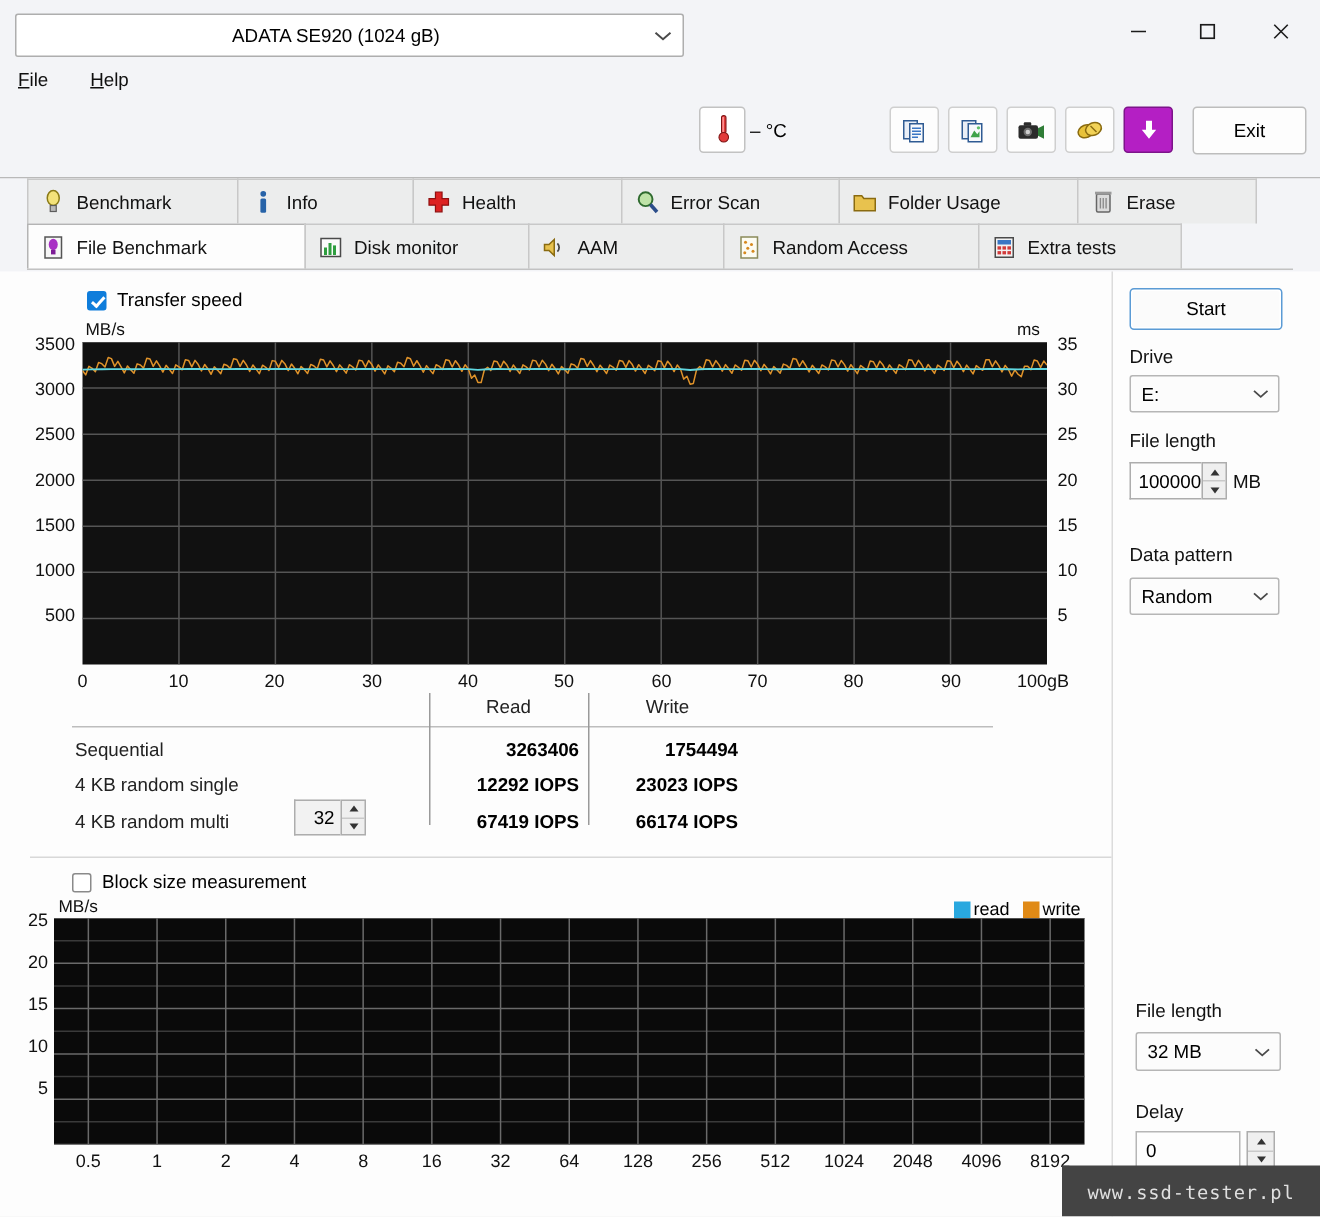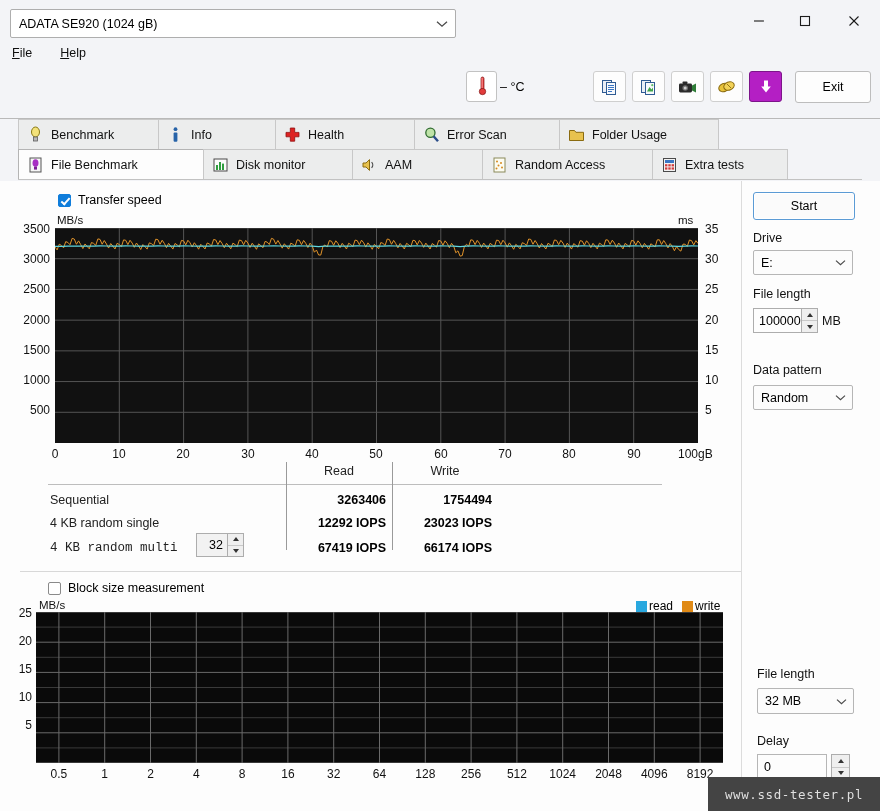--- a/index.html
+++ b/index.html
@@ -26,21 +26,21 @@
   .menubar{position:absolute;left:0;top:42px;width:880px;height:22px;background:#f3f4f7;
     display:flex;align-items:center;padding-left:10px;}
   .menuitem{font-size:12.5px;padding:2px 12px 2px 2px;margin-right:14px;color:#0f0f0f;}
   .menuitem u{text-decoration:underline;}
 
   
   .toolbar{position:absolute;left:0;top:64px;width:880px;height:54px;background:#f3f4f7;
     border-bottom:1px solid #b9b9b9;}
   .drivesel{position:absolute;left:10px;top:9px;width:444px;height:27px;background:#fff;
     border:1px solid #aeaeae;border-radius:2px;display:flex;align-items:center;}
-  .drivesel .txt{padding-left:8px;font-size:12.5px;flex:1;}
+  .drivesel .txt{padding-left:8px;font-size:12.5px;flex:1;text-align:center;}
   .drivesel .chev{width:26px;display:flex;align-items:center;justify-content:center;color:#555;}
   .thermo{position:absolute;left:466px;top:71px;width:29px;height:29px;background:#fff;
     border:1px solid #c2c2c2;border-radius:3px;}
   .thermo-g{position:absolute;left:478px;top:76px;}
   .temptext{position:absolute;left:500px;top:80px;font-size:12.5px;}
   .tbtns{position:absolute;left:593px;top:71px;display:flex;gap:6px;}
   .tbtn{width:31px;height:29px;background:#fdfdfd;border:1px solid #cfcfcf;border-radius:3px;
     display:flex;align-items:center;justify-content:center;}
   .exitbtn{position:absolute;left:795px;top:71px;width:74px;height:30px;background:#fdfdfd;
     border:1px solid #bdbdbd;border-radius:3px;display:flex;align-items:center;justify-content:center;
@@ -269,20 +269,34 @@
         </span>
         <span>Error Scan</span>
       </div>
       <div class="tab" style="width:160px">
         <span class="ic">
           <svg width="17" height="18" viewBox="0 0 17 18">
               <path d="M1.5 4.5h5l1.4 1.8h7.6v8.2H1.5z" fill="#e8c24e" stroke="#8a6b10" stroke-width="1"></path>
             </svg>
         </span>
         <span>Folder Usage</span>
+      </div>
+      <div class="tab" style="width:120px">
+        <span class="ic">
+          <svg width="17" height="18" viewBox="0 0 17 18">
+              <rect x="4" y="3.4" width="9" height="12" rx="1" fill="#dcdcdc" stroke="#666" stroke-width="1"></rect>
+              <rect x="3" y="1.8" width="11" height="1.9" fill="#9a9a9a"></rect>
+              <g stroke="#8a8a8a" stroke-width=".9">
+                <line x1="6.6" y1="6" x2="6.6" y2="13"></line>
+                <line x1="8.5" y1="6" x2="8.5" y2="13"></line>
+                <line x1="10.4" y1="6" x2="10.4" y2="13"></line>
+              </g>
+            </svg>
+        </span>
+        <span>Erase</span>
       </div>
     </div>
 
     <div class="tabrow r2">
       <div class="tab sel" style="width:186px">
         <span class="ic">
           <svg width="17" height="18" viewBox="0 0 17 18">
               <rect x="3" y="2" width="11" height="14" fill="#f6f6f6" stroke="#555" stroke-width="1"></rect>
               <ellipse cx="8.5" cy="7" rx="3" ry="3.8" fill="#a82fc4"></ellipse>
               <rect x="7" y="10.6" width="3" height="3" fill="#7d1c96"></rect>
@@ -421,21 +435,21 @@
       <div class="rt-head" style="left:344px;top:2px;width:106px;">Write</div>
 
       <div class="rt-lbl" style="left:2px;top:31px;">Sequential</div>
       <div class="rt-val" style="left:238px;top:31px;width:100px;">3263406</div>
       <div class="rt-val" style="left:344px;top:31px;width:100px;">1754494</div>
 
       <div class="rt-lbl" style="left:2px;top:54px;">4 KB random single</div>
       <div class="rt-val" style="left:238px;top:54px;width:100px;">12292 IOPS</div>
       <div class="rt-val" style="left:344px;top:54px;width:100px;">23023 IOPS</div>
 
-      <div class="rt-lbl" style="left:2px;top:79px;font-family:Liberation Mono, monospace;">4 KB random multi</div>
+      <div class="rt-lbl" style="left:2px;top:79px;">4 KB random multi</div>
       <div class="spin" style="left:148px;top:71px;width:48px;height:24px;">
         <div class="fld" style="width:31px;">32</div>
         <div class="btns">
           <div class="bup">
               <span class="tri-u"></span>
             </div>
           <div class="bdn">
               <span class="tri-d"></span>
             </div>
         </div>

